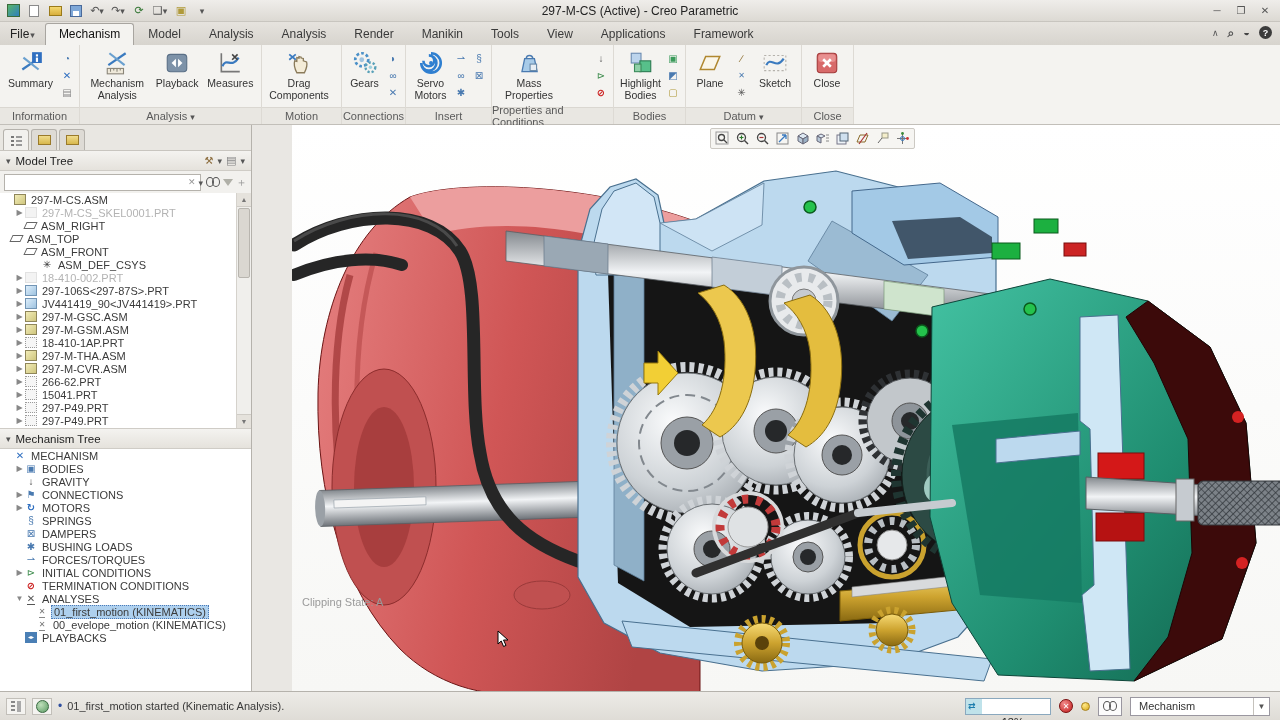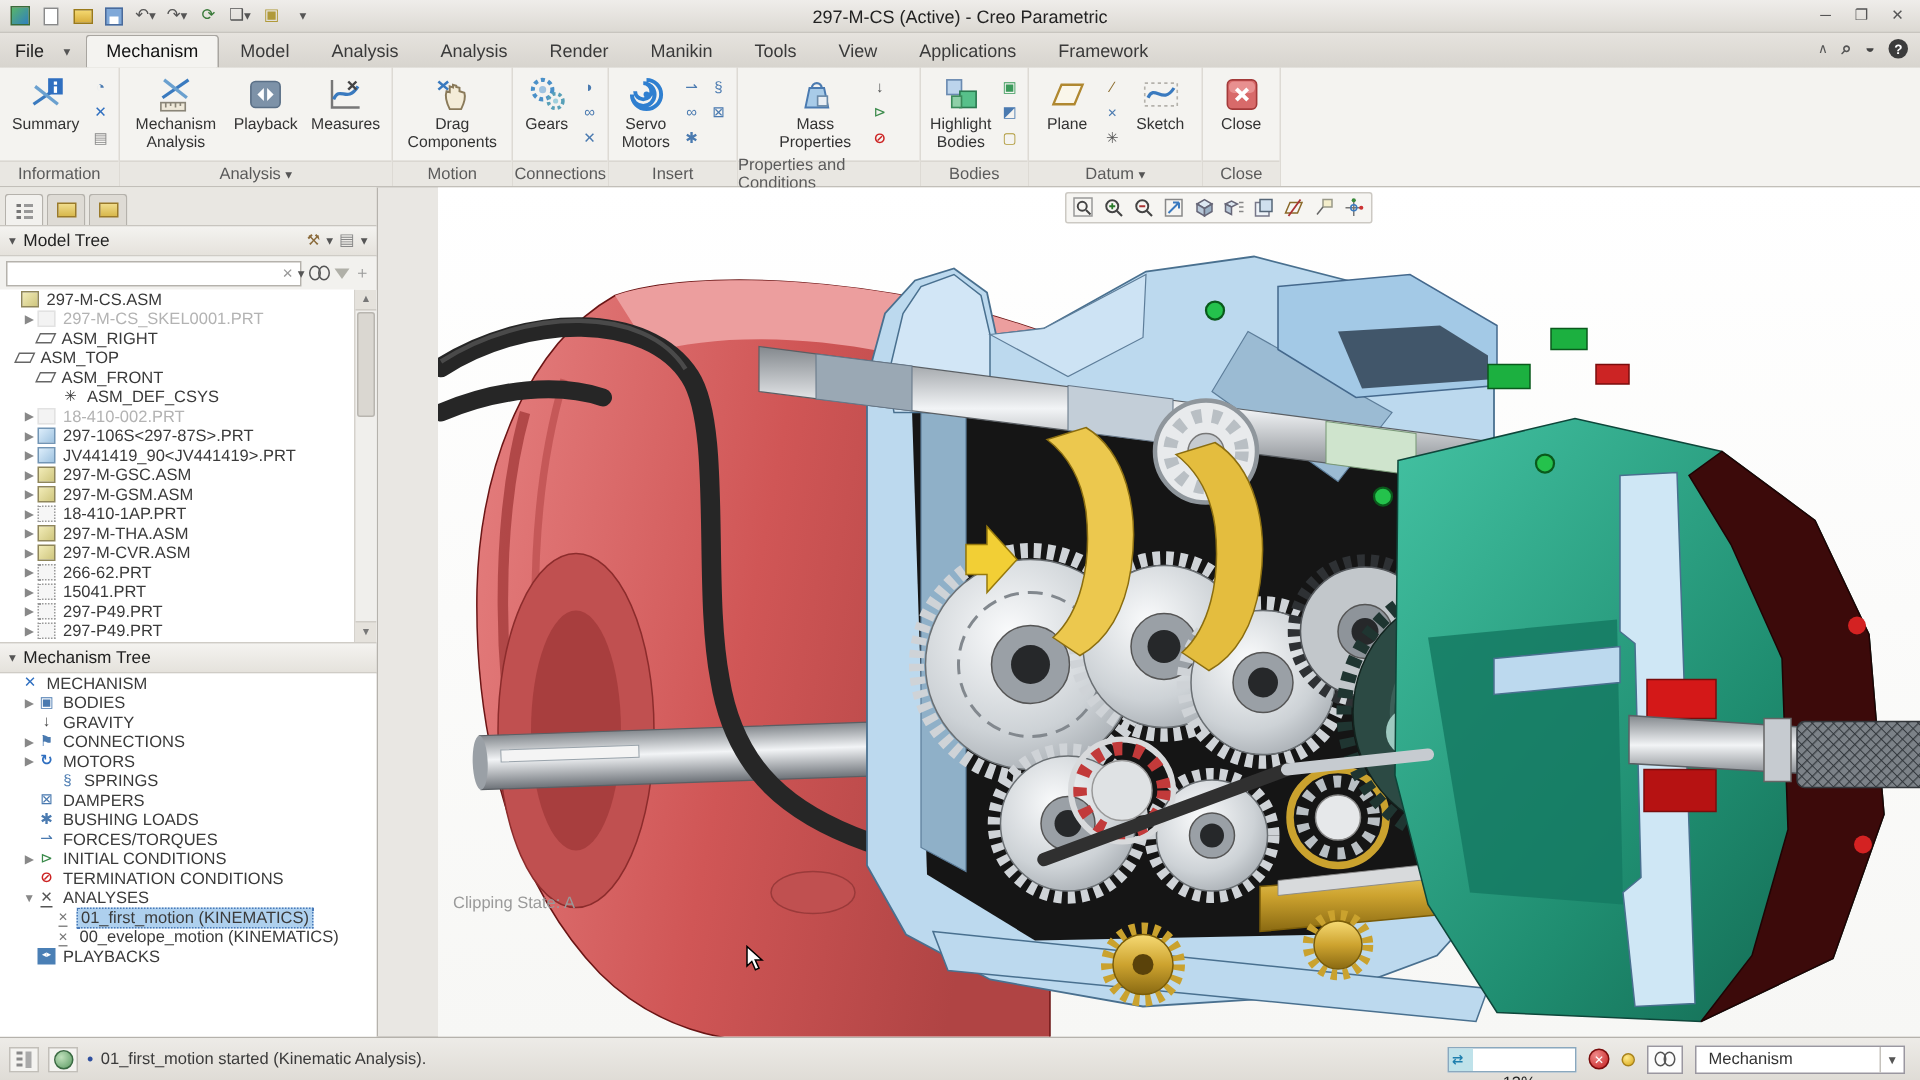--- a/index.html
+++ b/index.html
@@ -21,34 +21,34 @@
   .g-undo::before { content:"↶"; } .g-redo::before { content:"↷"; }
   .g-regen::before { content:"⟳"; color:#3a7a3a; }
   .g-win::before { content:"❑"; } .g-closew::before { content:"▣"; color:#b09a3a; }
   .g-caret::before { content:"▾"; font-size:9px; color:#555; }
   #title-text { position:absolute; left:0; right:0; text-align:center; font-size:12px; color:#222; }
   #win-controls { margin-left:auto; display:flex; gap:10px; padding-right:8px; z-index:2; }
   .winbtn { font-size:10px; color:#555; width:14px; text-align:center; }
   .g-min::before { content:"─"; } .g-restore::before { content:"❐"; } .g-close::before { content:"✕"; }
   
   #tabrow { height:23px; background:linear-gradient(#e6e3de,#d7d4ce); display:flex; align-items:flex-end; position:relative; }
-  #file-btn { display:flex; align-items:center; gap:13px; padding:3px 10px 4px 10px; font-size:12px; color:#222; }
+  #file-btn { display:flex; align-items:center; gap:1px; padding:3px 10px 4px 10px; font-size:12px; color:#222; }
   .tab { padding:3px 13px 4px 13px; font-size:12px; color:#3a3a3a; border:1px solid transparent; border-bottom:none; }
   .tab.active { background:#f4f3f0; border-color:#a8a5a0; border-radius:3px 3px 0 0; color:#111; }
   #tabrow-right { position:absolute; right:8px; top:4px; display:flex; gap:9px; align-items:center; }
   .g-collapse::before { content:"∧"; font-size:9px; }
   .g-search::before { content:"⌕"; font-size:12px; font-weight:bold; }
   .g-conn::before { content:"◒"; font-size:11px; color:#444; }
   .g-help { width:13px; height:13px; border-radius:50%; background:#3c3c3c; color:#fff; font-size:9px; font-weight:bold;
     display:inline-flex; align-items:center; justify-content:center; }
   .g-help::before { content:"?"; }
   
   #ribbon { height:80px; background:#f4f3f0; border-bottom:1px solid #c2bfb9; display:flex; }
   .rgroup { display:flex; flex-direction:column; border-right:1px solid #ddDAD4; }
-  .rgroup-body { flex:1; display:flex; align-items:flex-start; justify-content:center; gap:2px; padding:3px 4px 0 4px; }
+  .rgroup-body { flex:1; display:flex; align-items:flex-start; justify-content:space-between; gap:2px; padding:3px 4px 0 4px; }
   .rgroup-label { height:17px; background:#e9e7e2; border-top:1px solid #dAD7D1; color:#5a5a5a;
     display:flex; align-items:center; justify-content:center; gap:3px; font-size:11px; }
   .bigbtn { display:flex; flex-direction:column; align-items:center; width:60px; padding:2px 1px; border-radius:2px; }
   .bigbtn .blabel { text-align:center; font-size:10.5px; line-height:11.5px; color:#333; margin-top:2px; }
   .smallcol { display:flex; flex-direction:column; gap:2px; padding-top:3px; }
   .smallgrid { display:grid; grid-template-columns:16px 16px; gap:2px; padding-top:3px; }
   .sbtn { width:16px; height:15px; display:flex; align-items:center; justify-content:center; border-radius:2px; font-size:10px; color:#4a7ab0; }
   .gi-gauge::before { content:"◔"; } .gi-axes::before { content:"✕"; color:#2f6fc0; font-style:italic; }
   .gi-table::before { content:"▤"; color:#888; }
   .gi-cam::before { content:"◗"; } .gi-belt::before { content:"∞"; }
@@ -599,21 +599,21 @@
         <div class="trow" style="padding-left: 14px;">
           <span class="arrow">▶</span>
           <span class="ti ti-connections"></span>
           <span class="tlabel">CONNECTIONS</span>
         </div>
         <div class="trow" style="padding-left: 14px;">
           <span class="arrow">▶</span>
           <span class="ti ti-motors"></span>
           <span class="tlabel">MOTORS</span>
         </div>
-        <div class="trow" style="padding-left: 28px;">
+        <div class="trow" style="padding-left: 14px;">
           <span class="arrow"></span>
           <span class="ti ti-springs"></span>
           <span class="tlabel">SPRINGS</span>
         </div>
         <div class="trow" style="padding-left: 14px;">
           <span class="arrow"></span>
           <span class="ti ti-dampers"></span>
           <span class="tlabel">DAMPERS</span>
         </div>
         <div class="trow" style="padding-left: 14px;">

